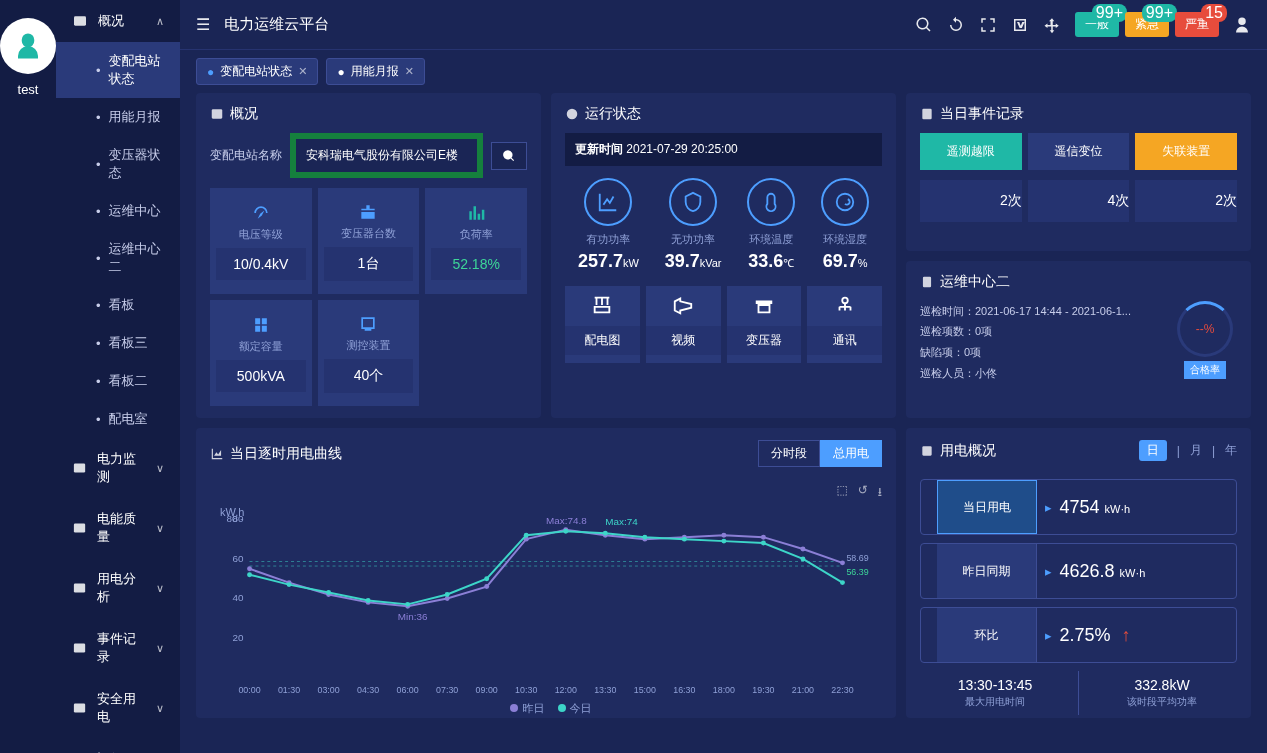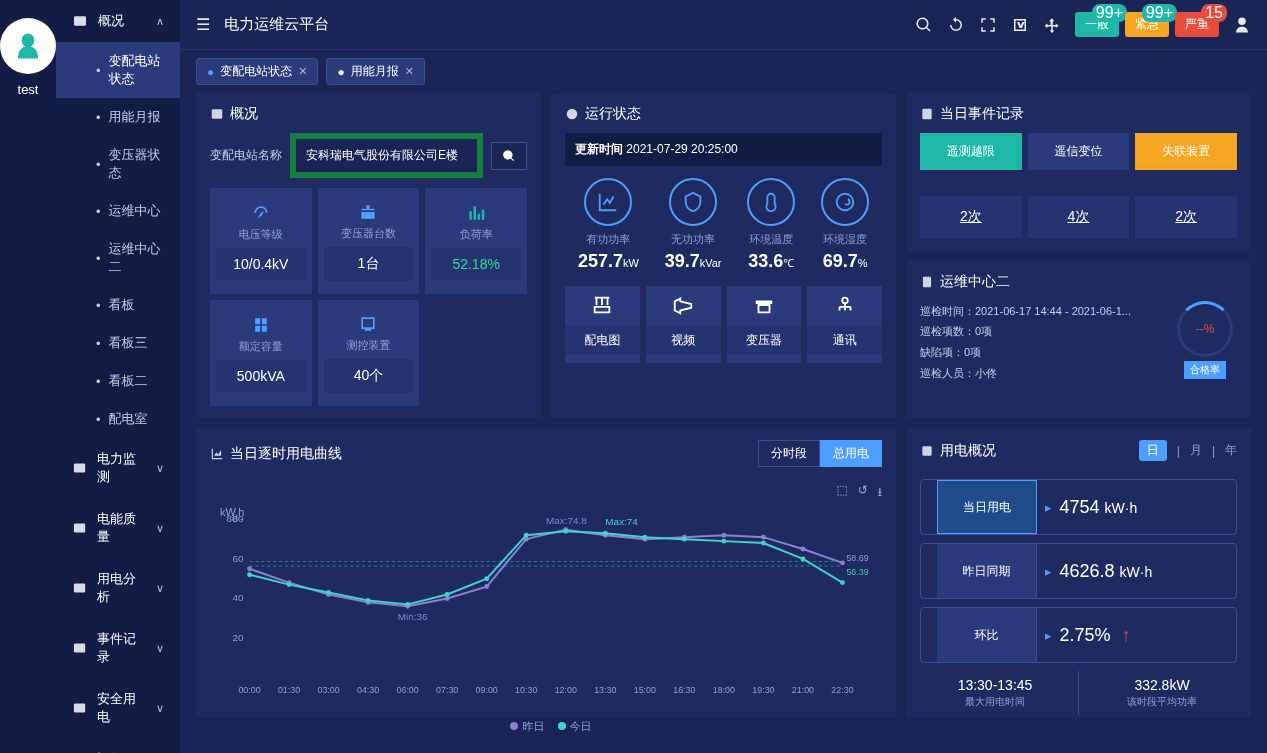--- a/index.html
+++ b/index.html
@@ -74,65 +74,65 @@
 .rt-row2 { display: flex; gap: 6px; }
 .rt-btn { flex: 1; background: #2a3a7a; text-align: center; padding: 8px 0; cursor: pointer; }
 .rt-btn svg { width: 24px; height: 22px; fill: #fff; display: block; margin: 0 auto 10px; }
 .rt-btn .bl { background: #253370; padding: 6px 0; font-size: 12px; margin: 0 -0px; }
 
 
 .rcol { display: flex; flex-direction: column; gap: 10px; }
 .rcol .panel { flex: 1; }
 
 
-.ev-tabs { display: flex; gap: 6px; margin-bottom: 26px; }
+.ev-tabs { display: flex; gap: 6px; margin-bottom: 10px; }
 .ev-tab { flex: 1; text-align: center; padding: 10px 0; font-size: 12px; cursor: pointer; }
 .ev-tab.c1 { background: #1fb8a6; }
 .ev-tab.c2 { background: #2a3a7a; }
 .ev-tab.c3 { background: #f5a623; }
 .ev-counts { display: flex; gap: 6px; }
-.ev-cnt { flex: 1; text-align: center; padding: 12px 0; background: #253370; font-size: 14px; text-decoration: underline; }
+.ev-cnt { flex: 1; text-align: right; padding: 12px 0; background: #253370; font-size: 14px; }
 
 
 .insp-body { display: flex; }
 .insp-info { flex: 1; font-size: 11px; color: #c7cdea; line-height: 1.9; }
 .insp-gauge { width: 64px; text-align: center; }
 .insp-ring { width: 56px; height: 56px; border: 3px solid #2a3a7a; border-top-color: #4d9eff; border-radius: 50%; display: flex; align-items: center; justify-content: center; color: #e74c3c; font-size: 12px; margin: 0 auto 4px; }
 .insp-rate { background: #4d9eff; font-size: 10px; padding: 2px 6px; display: inline-block; }
 
 
 .chart-panel { grid-column: 1 / 3; }
 .chart-head { display: flex; align-items: center; }
 .chart-head .spacer { flex: 1; }
 .seg { display: flex; gap: 0; }
 .seg-btn { padding: 4px 12px; font-size: 12px; border: 1px solid #3d4d95; cursor: pointer; }
 .seg-btn.active { background: #4d9eff; border-color: #4d9eff; }
 .chart-tools { display: flex; gap: 10px; margin: 6px 0 4px; justify-content: flex-end; opacity: .6; font-size: 12px; }
 .chart-tools span { cursor: pointer; }
 .chart-body { flex: 1; position: relative; }
 .ylabel { position: absolute; left: 10px; top: -2px; font-size: 11px; color: #8fa0d6; }
 svg.chart { width: 100%; height: 100%; }
-.legend { text-align: center; font-size: 11px; color: #8fa0d6; margin-top: 20px; }
+.legend { text-align: center; font-size: 11px; color: #8fa0d6; margin-top: 2px; }
 .legend .dot { display: inline-block; width: 8px; height: 8px; border-radius: 50%; margin: 0 4px 0 10px; }
 .legend .d1 { background: #8b7fd6; }
 .legend .d2 { background: #3dd5c8; }
 
 
 .use-head { display: flex; align-items: center; }
 .use-head .spacer { flex: 1; }
 .period { display: flex; align-items: center; gap: 10px; font-size: 12px; color: #8fa0d6; }
 .period .pbtn { cursor: pointer; }
 .period .pbtn.active { background: #4d9eff; color: #fff; padding: 2px 8px; border-radius: 3px; }
 .use-cards { display: flex; flex-direction: column; gap: 8px; margin-top: 8px; }
 .use-card { display: flex; align-items: center; border: 1px solid #3d4d95; border-radius: 4px; overflow: hidden; height: 56px; padding-left: 16px; }
 .use-card .ul { width: 100px; background: #2a3a7a; height: 100%; display: flex; align-items: center; justify-content: center; font-size: 12px; border-right: 1px solid #3d4d95; }
 .use-card.active .ul { background: #1f4d8a; border: 1px solid #4d9eff; }
 .use-card .arrow { padding: 0 8px; color: #4d9eff; }
 .use-card .uv { flex: 1; font-size: 18px; }
-.use-card .uv .unit { font-size: 14px; }
+.use-card .uv .unit { font-size: 11px; }
 .use-card .up { color: #e74c3c; margin-left: 6px; }
 .use-bottom { display: flex; gap: 8px; margin-top: 8px; }
 .use-mini { flex: 1; text-align: center; padding: 6px; }
 .use-mini .mv { font-size: 14px; margin-bottom: 2px; }
 .use-mini .ml { font-size: 10px; color: #8fa0d6; }
 .vdiv { width: 1px; background: #3d4d95; }
 </style>
 </head>
 <body>
 

